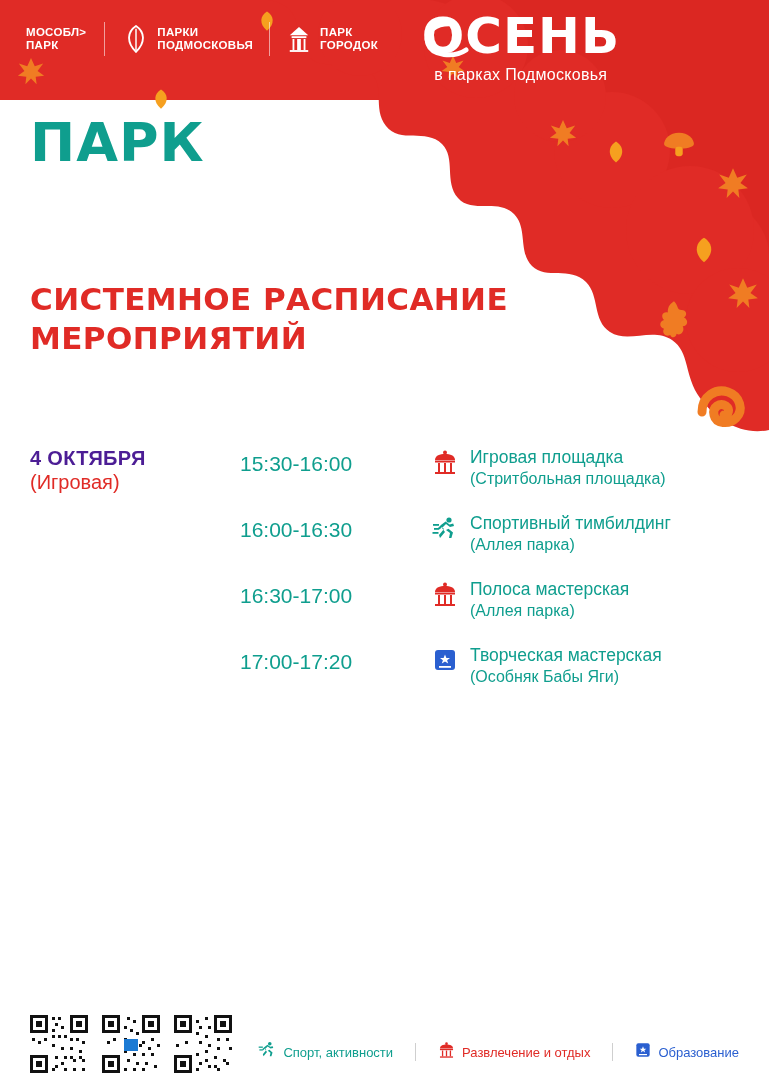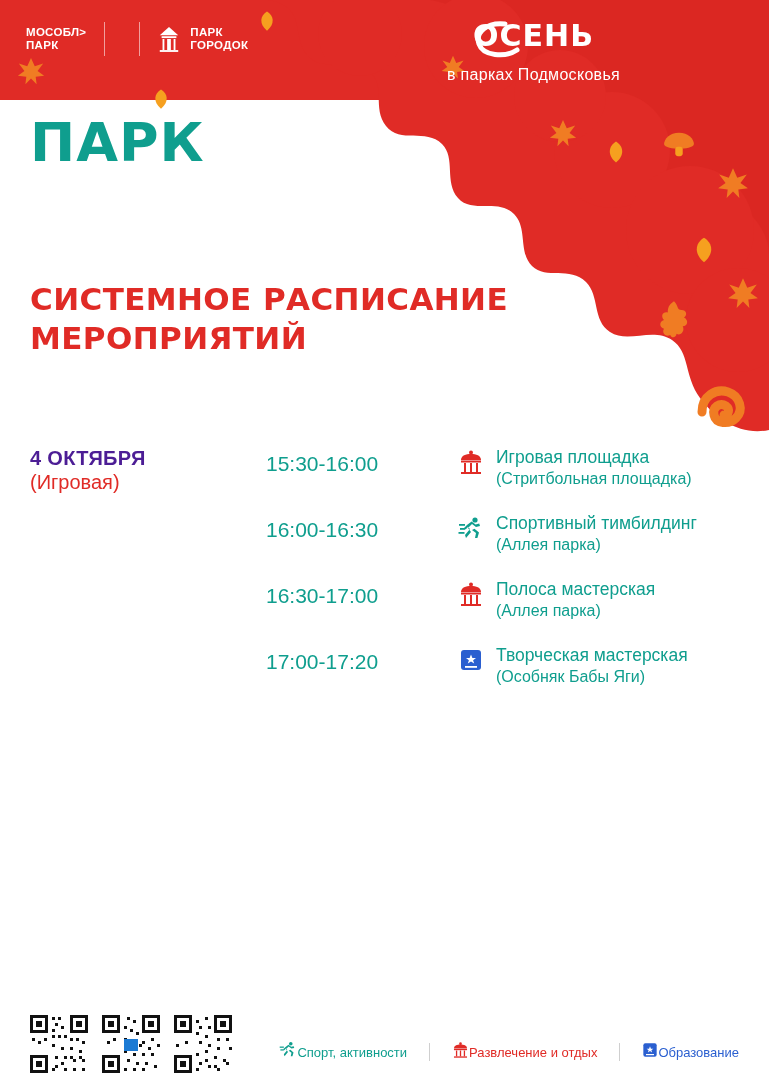--- a/index.html
+++ b/index.html
@@ -71,21 +71,21 @@
     top: 14px;
     text-align: center;
     z-index: 6;
   }
   .autumn-word {
     position: relative;
     display: inline-block;
   }
   .autumn-word .txt {
     color: #ffffff;
-    font-size: 30px;
+    font-size: 50px;
     font-weight: bold;
     letter-spacing: 1px;
     line-height: 44px;
     font-family: "DejaVu Sans", sans-serif;
   }
   .autumn-sub {
     color: #ffffff;
     font-size: 16px;
     letter-spacing: 0.3px;
     margin-top: 8px;
@@ -168,21 +168,20 @@
     margin-bottom: 22px;
     min-height: 44px;
   }
   .event-time {
     color: #0f9e8e;
     font-size: 21px;
     width: 190px;
     flex: 0 0 190px;
     line-height: 26px;
     padding-top: 5px;
-    margin-left: 26px;
   }
   .event-icon {
     width: 30px;
     flex: 0 0 30px;
     display: flex;
     justify-content: center;
     padding-top: 4px;
   }
   .event-text {
     padding-left: 10px;
@@ -223,20 +222,21 @@
     position: absolute;
     right: 30px;
     bottom: 26px;
     display: flex;
     align-items: center;
     gap: 22px;
   }
   .legend-item {
     display: flex;
     align-items: center;
+    gap: 7px;
   }
   .legend-label {
     font-size: 13px;
     color: #0f9e8e;
   }
   .legend-label.red { color: #e02b26; }
   .legend-label.blue { color: #2a5fd0; }
   .legend-sep {
     width: 1px;
     height: 18px;
@@ -305,20 +305,30 @@
   <div class="banner-inner">
     <div class="logos">
 
       <div class="logo-block">
         <div class="logo-text">МОСОБЛ&gt;
 ПАРК</div>
       </div>
 
       <div class="logo-sep" style="margin-left:18px;margin-right:18px;"></div>
 
+      <div class="logo-block">
+        <span class="logo-icon">
+          <svg viewBox="0 0 26 30" width="24" height="28">
+              <path d="M13 1 C22 7 24 18 13 29 C2 18 4 7 13 1 Z" fill="none" stroke="#ffffff" stroke-width="2"></path>
+              <path d="M13 4 L13 27" stroke="#ffffff" stroke-width="1.6"></path>
+            </svg>
+        </span>
+        <div class="logo-text">ПАРКИ
+ПОДМОСКОВЬЯ</div>
+      </div>
 
       <div class="logo-sep"></div>
 
       <div class="logo-block">
         <span class="logo-icon">
           <svg viewBox="0 0 26 30" width="24" height="28">
             <path d="M13 2 L23 11 H3 Z" fill="#ffffff"></path>
             <rect x="5" y="12" width="16" height="2" fill="#ffffff"></rect>
             <rect x="6" y="15" width="2" height="12" fill="#ffffff"></rect>
             <rect x="18" y="15" width="2" height="12" fill="#ffffff"></rect>

